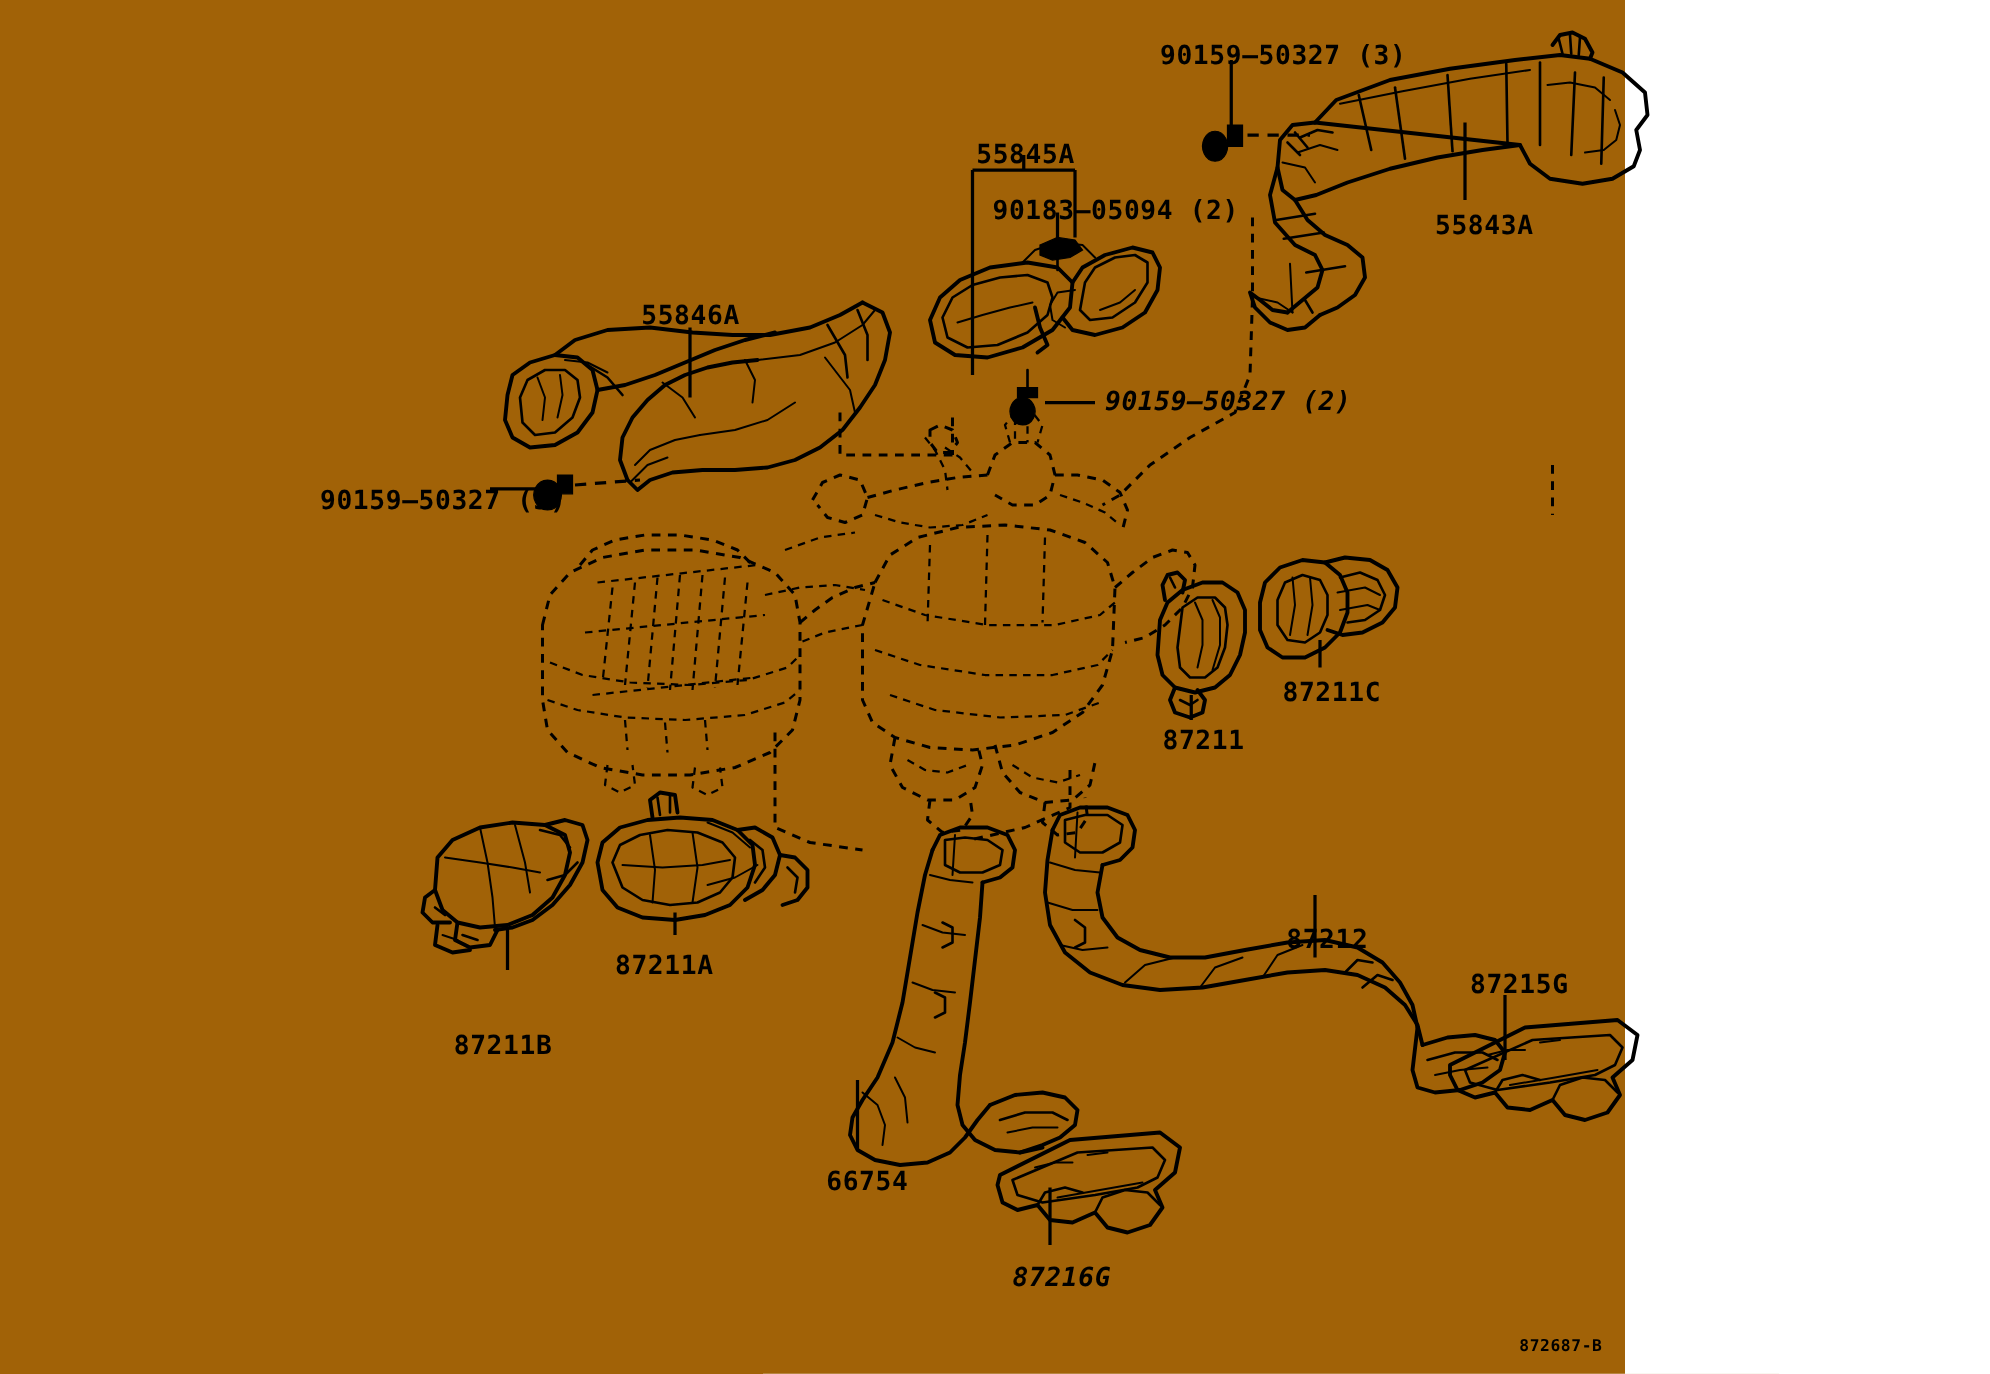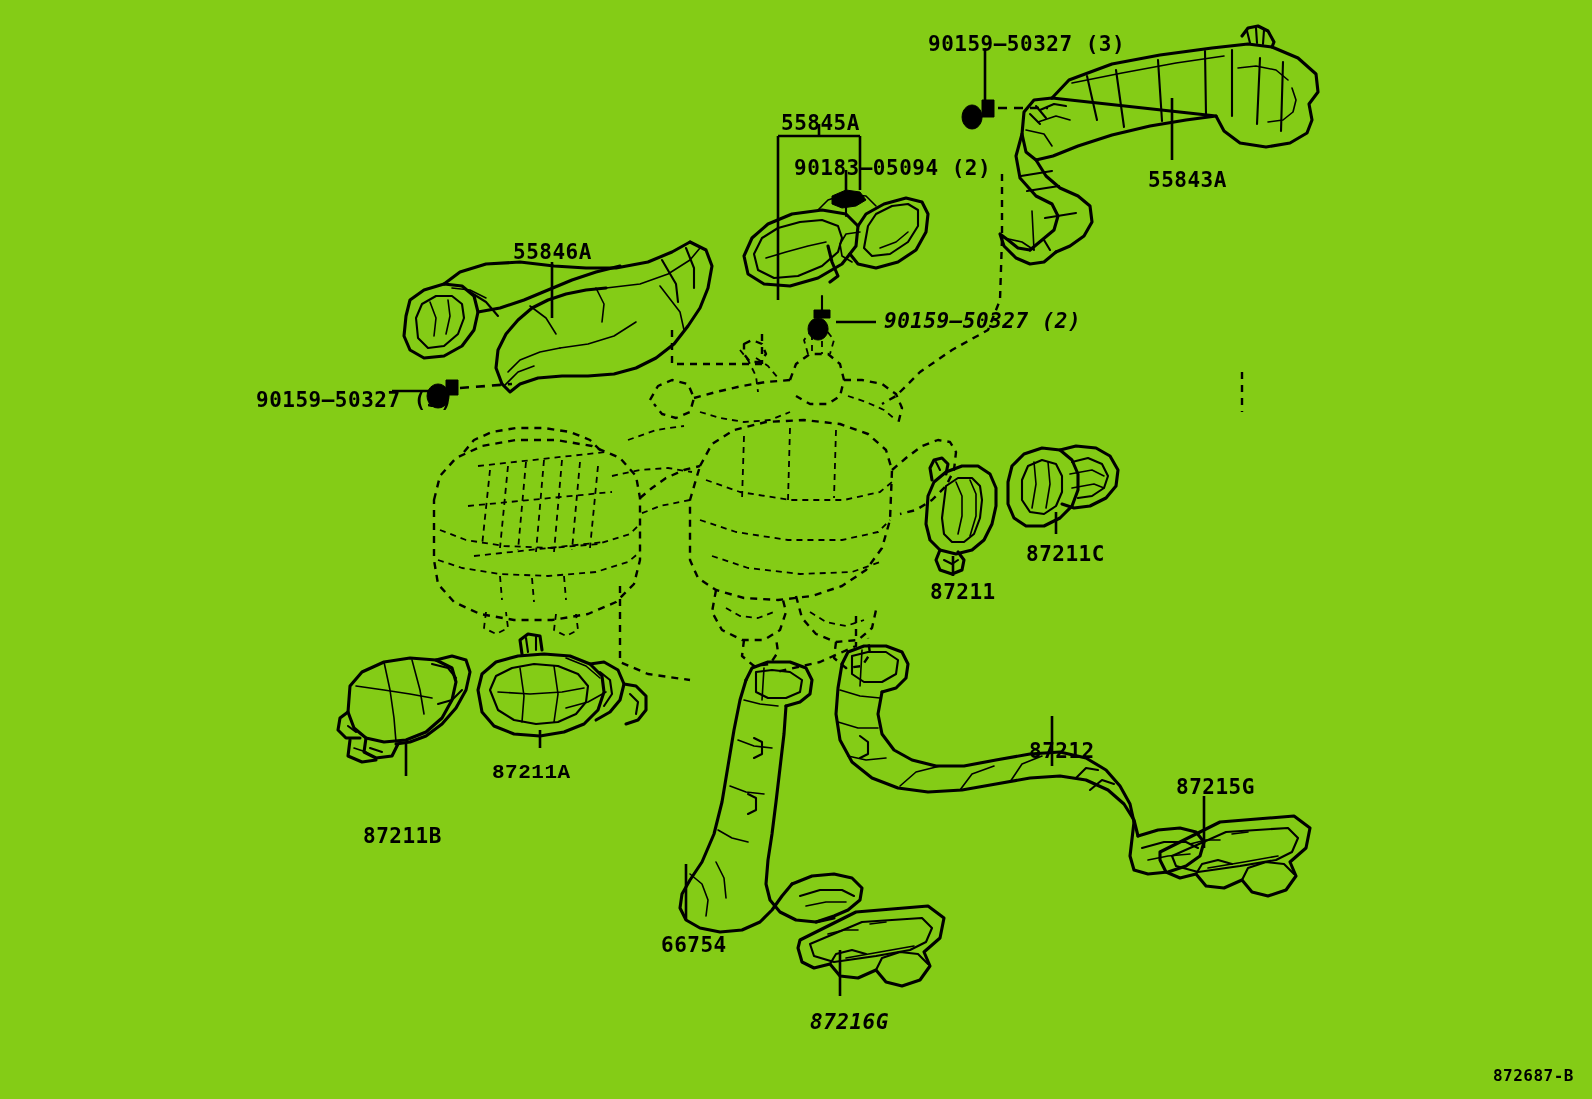--- a/index.html
+++ b/index.html
@@ -1,21 +1,21 @@
 <!DOCTYPE html>
 <html><head>
 <meta charset="utf-8">
 <style>
   html,body{margin:0;padding:0;background:#ffffff;}
   body{width:1592px;height:1099px;overflow:hidden;font-family:"DejaVu Sans Mono","Liberation Mono",monospace;}
-  #sheet{position:relative;width:1592px;height:1099px;background:#84cc16;}
+  #sheet{position:relative;width:1300px;height:1099px;background:#a16207;}
   #art{position:absolute;inset:0;}
   .lbl{position:absolute;color:#000;font-family:"DejaVu Sans Mono","Liberation Mono",monospace;
        font-weight:700;font-size:21px;letter-spacing:0.5px;white-space:nowrap;line-height:1;}
-  #diagcode{position:absolute;right:18px;bottom:14px;font-size:16px;font-weight:700;letter-spacing:0.5px;}
+  #diagcode{position:absolute;right:18px;bottom:14px;font-size:13px;font-weight:700;letter-spacing:0.5px;}
 </style>
 </head>
 <body>
 
 <div id="sheet">
 
   <svg id="art" viewBox="0 0 1592 1099" width="1592" height="1099">
     <defs>
       <style>
         .s  { fill:none; stroke:#000; stroke-width:3.1; stroke-linecap:round; stroke-linejoin:round; }
@@ -389,21 +389,21 @@
   <div class="lbl" style="left:256px;top:390px;">90159–50327 (3)</div>
 
   <div class="lbl" style="left:1026px;top:544px;text-align:right;">87211C</div>
 
   <div class="lbl" style="left:930px;top:582px;">87211</div>
 
   <div class="lbl" style="left:1029px;top:698px;margin-top:43px;">87212</div>
 
   <div class="lbl" style="left:1176px;top:777px;">87215G</div>
 
-  <div class="lbl" style="left:492px;top:762px;font-family:Liberation Mono, monospace;">87211A</div>
+  <div class="lbl" style="left:492px;top:762px;">87211A</div>
 
   <div class="lbl" style="left:363px;top:826px;">87211B</div>
 
   <div class="lbl" style="left:661px;top:935px;">66754</div>
 
   <div class="lbl" style="left:810px;top:1012px;font-style:italic;">87216G</div>
 
   <div id="diagcode">872687-B</div>
 
 </div>

